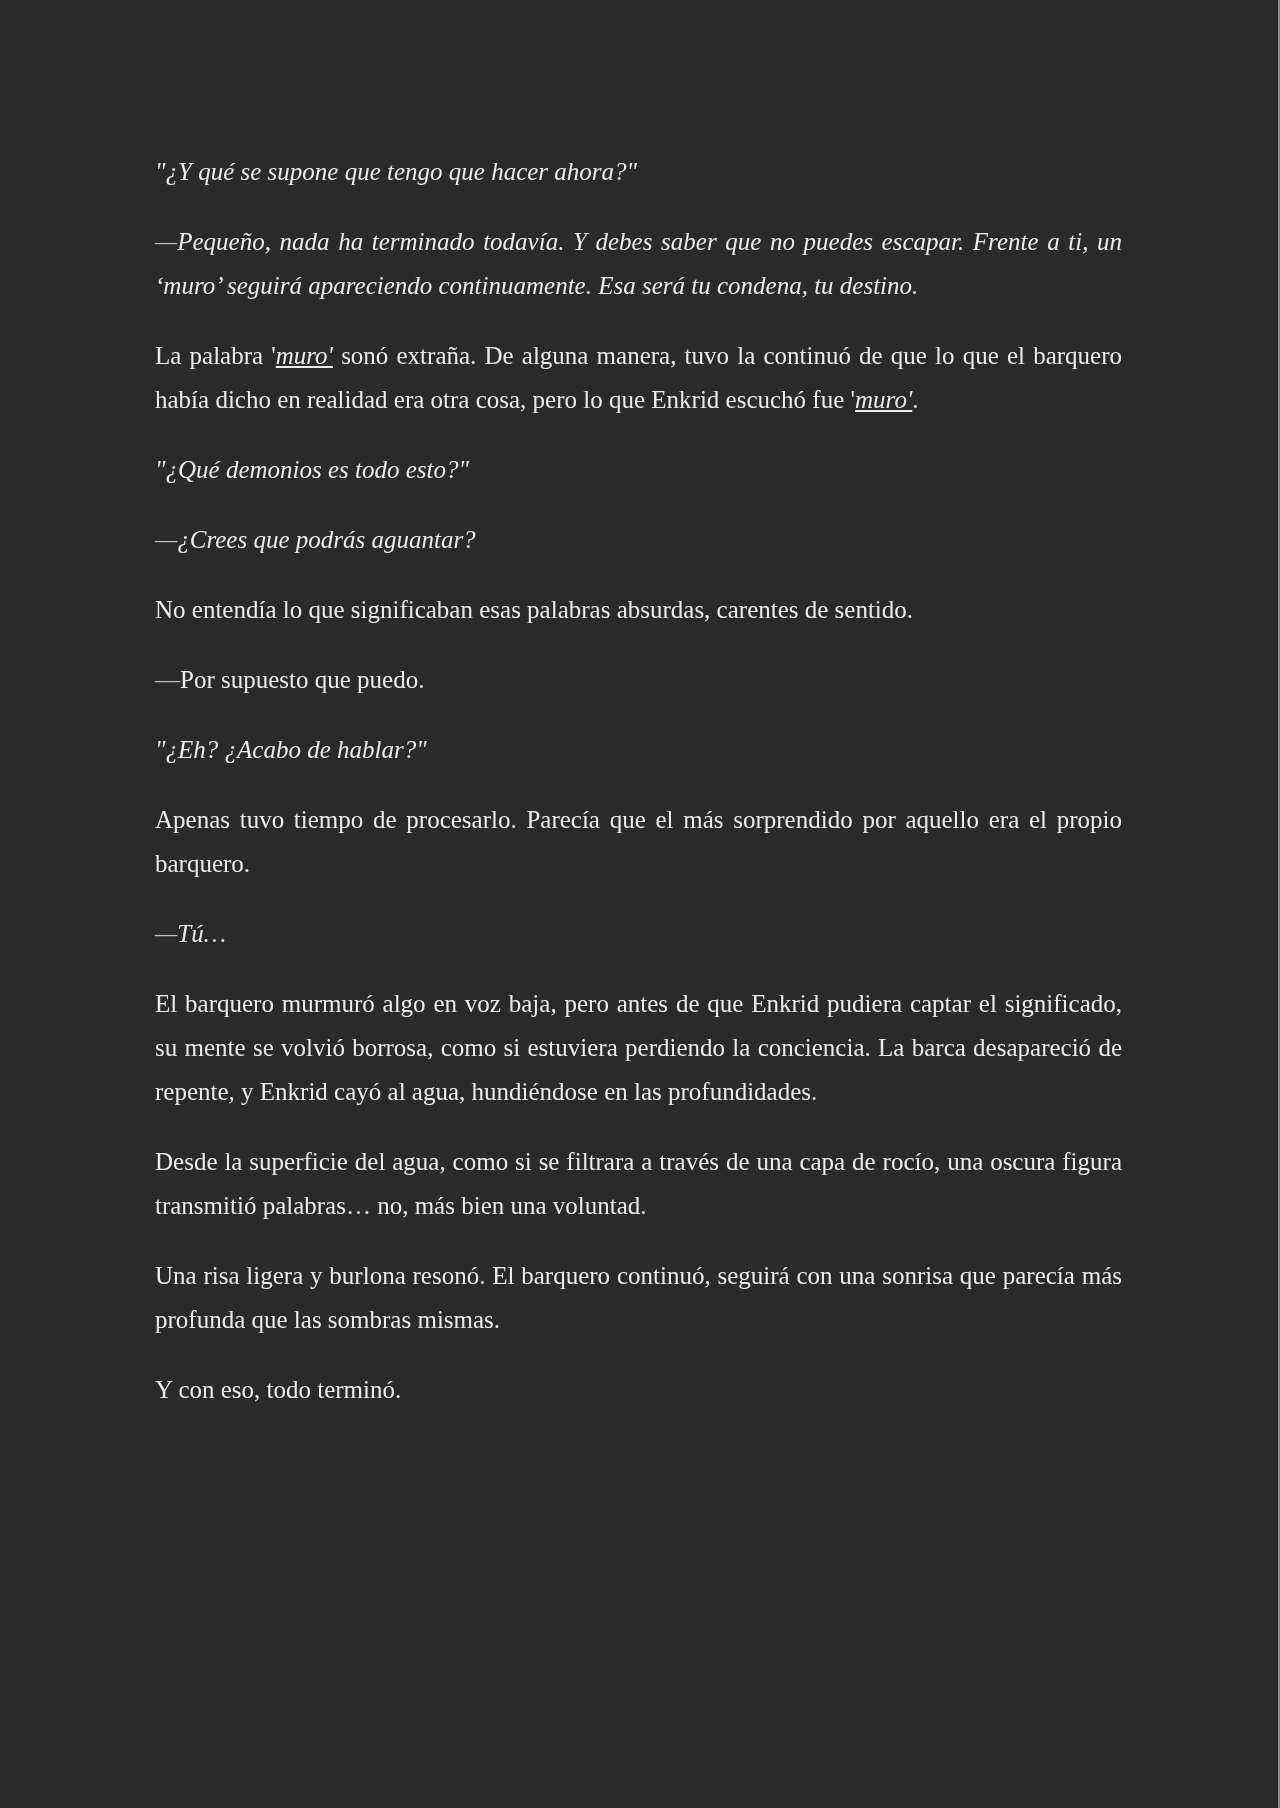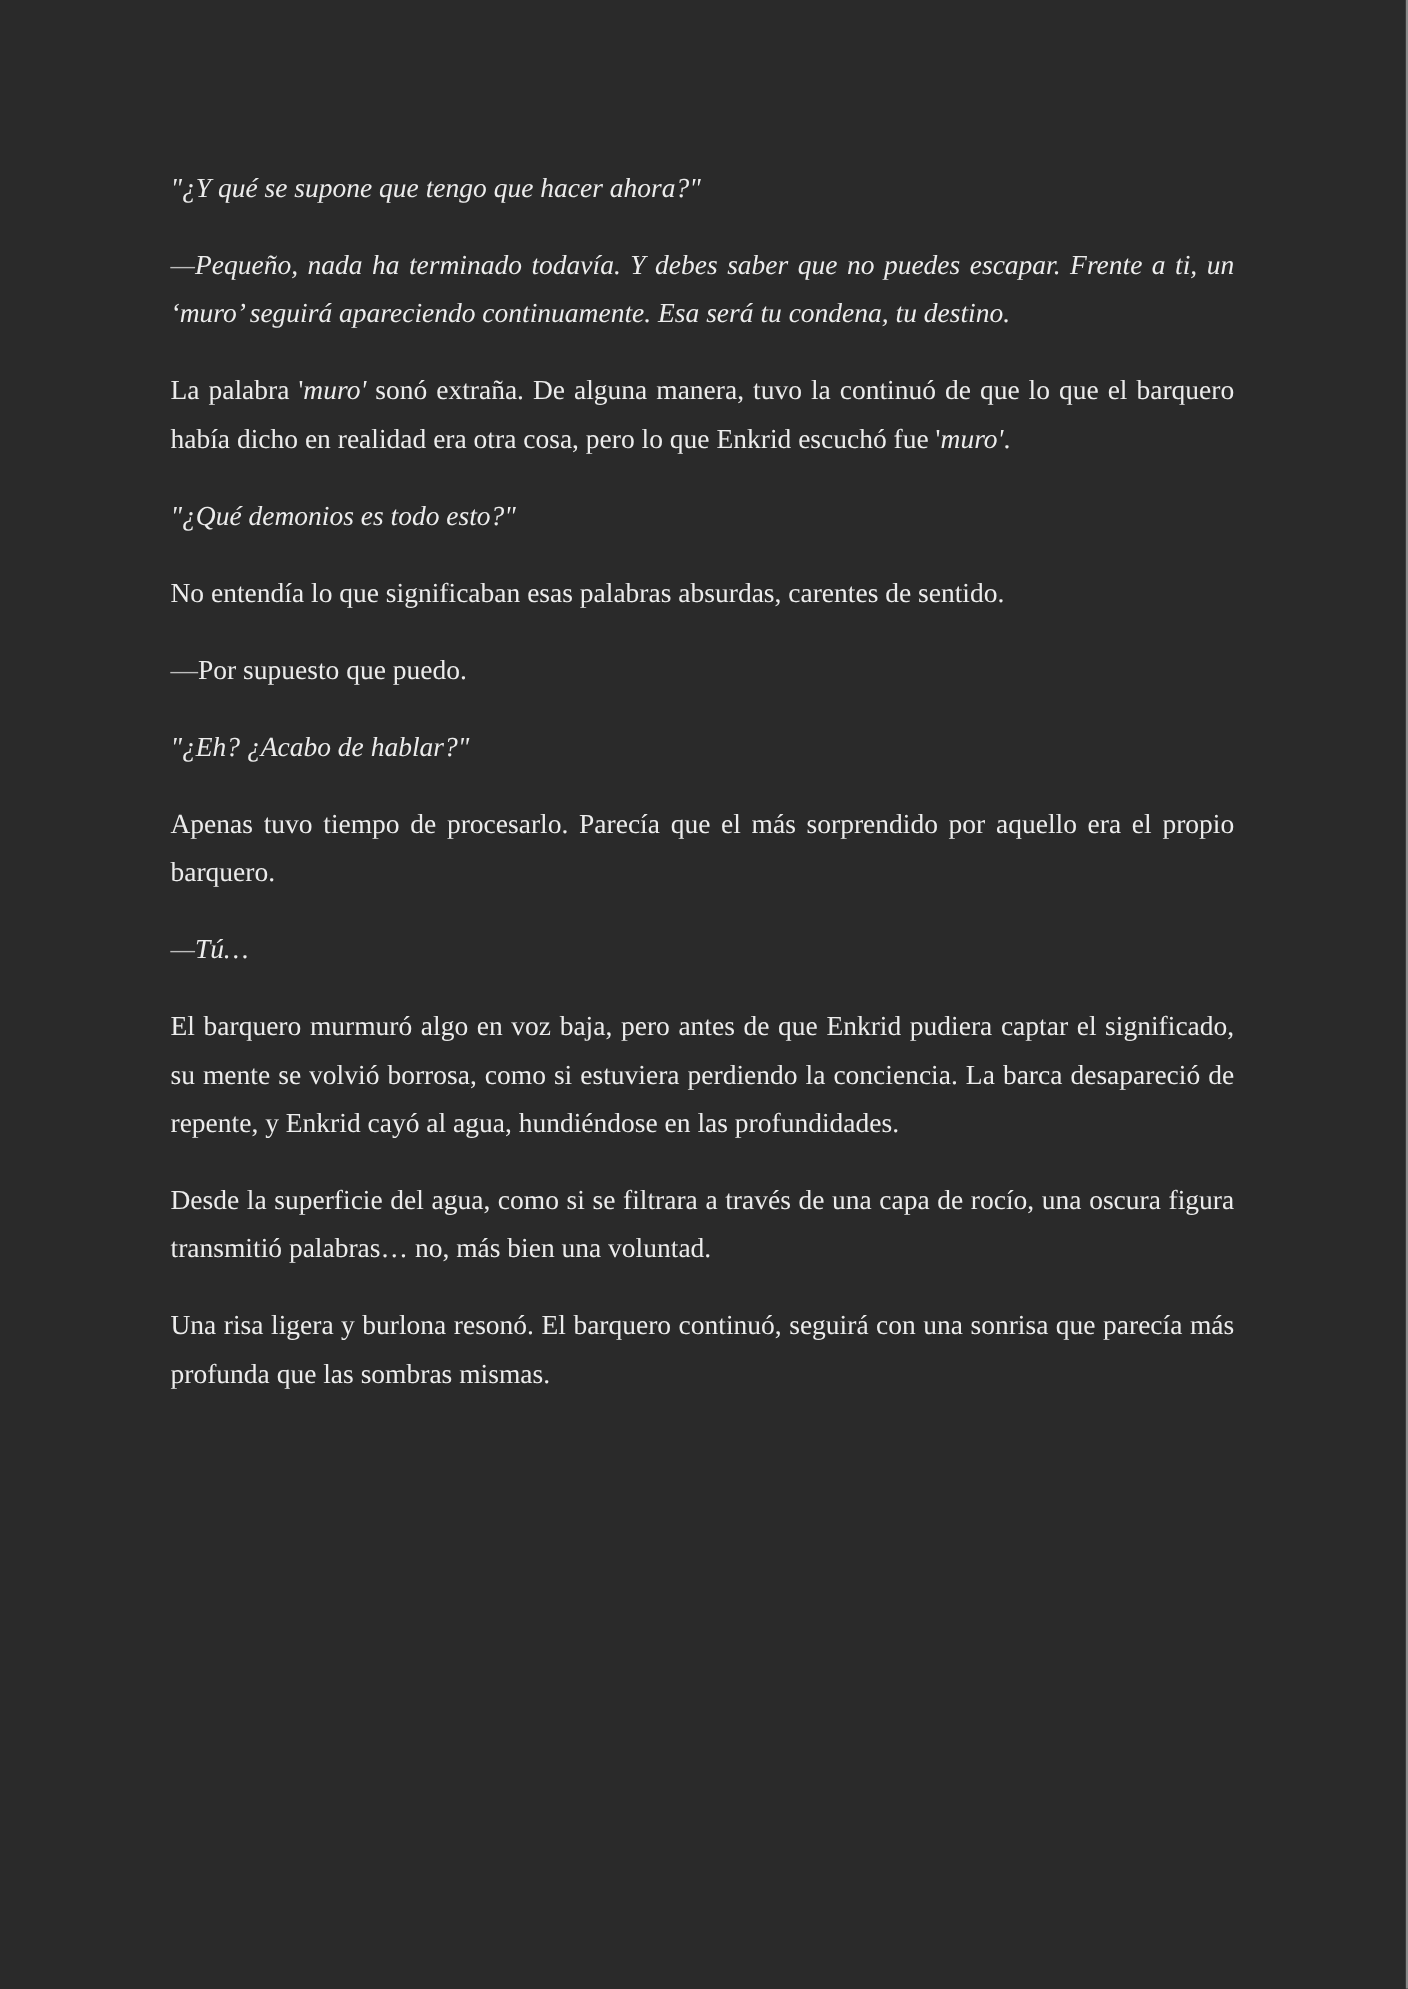--- a/index.html
+++ b/index.html
@@ -42,20 +42,21 @@
     .content p {
       margin: 0 0 26px 0;
       padding: 0;
       text-align: justify;
     }
     .content p.italic {
       font-style: italic;
     }
     .content em {
       font-style: italic;
+      text-decoration: underline;
     }
     .dash {
       color: #bdbdbd;
     }
     .italic .dash {
       color: #bdbdbd;
     }
   </style>
 </head>
 <body>
@@ -70,20 +71,23 @@
     <p class="italic">
       <span class="dash">—</span><span>Pequeño, nada ha terminado todavía. Y debes saber que no puedes escapar. Frente a ti, un ‘muro’ seguirá apareciendo continuamente. Esa será tu condena, tu destino.</span>
     </p>
 
     <p><span>La palabra '</span><em>muro'</em><span> sonó extraña. De alguna manera, tuvo la continuó de que lo que el barquero había dicho en realidad era otra cosa, pero lo que Enkrid escuchó fue '</span><em>muro'</em><span>.</span></p>
 
     <p class="italic">
       <span class="dash"></span><span>"¿Qué demonios es todo esto?"</span>
     </p>
 
+    <p class="italic">
+      <span class="dash">—</span><span>¿Crees que podrás aguantar?</span>
+    </p>
 
     <p>
       <span class="dash"></span><span>No entendía lo que significaban esas palabras absurdas, carentes de sentido.</span>
     </p>
 
     <p>
       <span class="dash">—</span><span>Por supuesto que puedo.</span>
     </p>
 
     <p class="italic">
@@ -105,16 +109,19 @@
     <p>
       <span class="dash"></span><span>Desde la superficie del agua, como si se filtrara a través de una capa de rocío, una oscura figura transmitió palabras… no, más bien una voluntad.</span>
     </p>
 
 
     <p>
       <span class="dash"></span><span>Una risa ligera y burlona resonó. El barquero continuó, seguirá con una sonrisa que parecía más profunda que las sombras mismas.</span>
     </p>
 
 
+    <p>
+      <span class="dash"></span><span>Y con eso, todo terminó.</span>
+    </p>
 
   </div>
 </div>
 <div class="scroll-edge"></div>
 
 </body></html>

